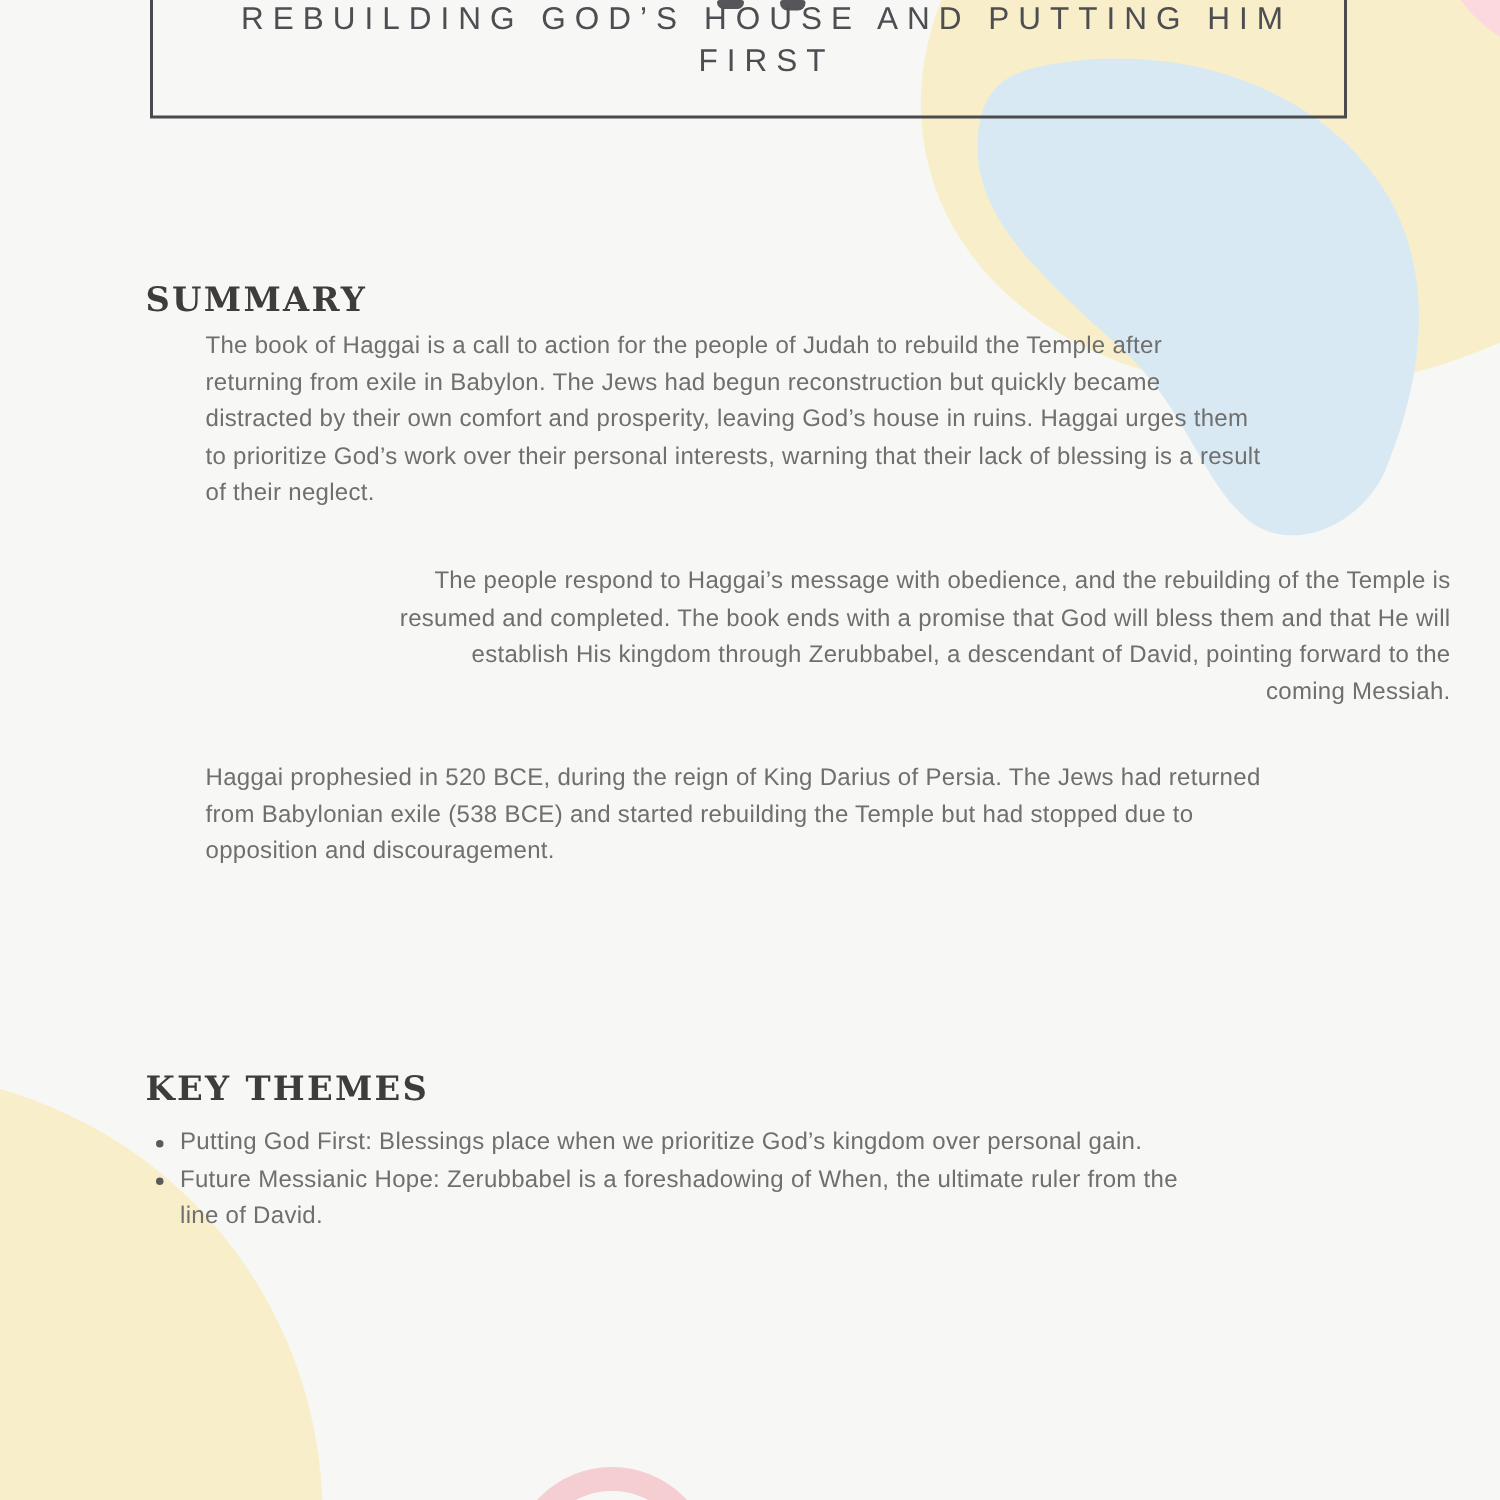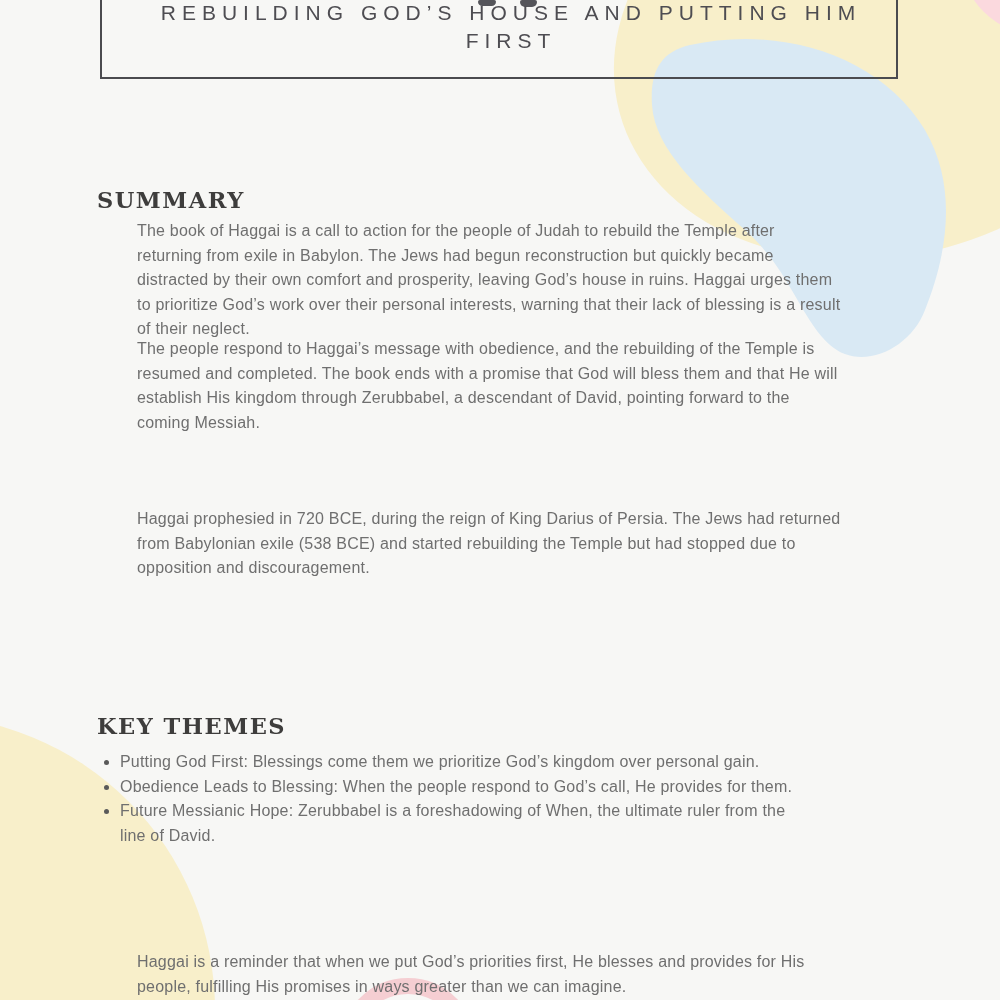--- a/index.html
+++ b/index.html
@@ -59,21 +59,21 @@
     font-size:22.5px; line-height:1; letter-spacing:1.5px;
     color:var(--heading-text);
   }
   .para{
     position:absolute; left:97px; width:830px; z-index:2;
     font-size:16px; line-height:24.6px; letter-spacing:0.2px;
     color:var(--body-text); white-space:pre-line;margin-left:40px;
   }
   #heading-summary{ top:177px;margin-top:12px; }
   #summary-p1{ top:219px; }
-  #summary-p2{ top:337px; }
+  #summary-p2{ top:376px;text-align:right; }
   #heading-historical{ top:471px; }
   #historical-p1{ top:507px; }
   #historical-p2{ top:595px; }
   #heading-themes{ top:715px; }
   .themes-list{
     position:absolute; left:104px; top:750px; width:820px; z-index:2;
     margin:0; padding:0; list-style:none;
   }
   .themes-list li{
     display:flex; align-items:flex-start; gap:11px;
@@ -117,37 +117,31 @@
   <div class="para" id="summary-p1">The book of Haggai is a call to action for the people of Judah to rebuild the Temple after
 returning from exile in Babylon. The Jews had begun reconstruction but quickly became
 distracted by their own comfort and prosperity, leaving God’s house in ruins. Haggai urges them
 to prioritize God’s work over their personal interests, warning that their lack of blessing is a result
 of their neglect.</div>
   <div class="para" id="summary-p2">The people respond to Haggai’s message with obedience, and the rebuilding of the Temple is
 resumed and completed. The book ends with a promise that God will bless them and that He will
 establish His kingdom through Zerubbabel, a descendant of David, pointing forward to the
 coming Messiah.</div>
 
-  <div class="para" id="historical-p1">Haggai prophesied in 720 BCE, during the reign of King Darius of Persia. The Jews had returned
+  <div class="para" id="historical-p1">Haggai prophesied in 520 BCE, during the reign of King Darius of Persia. The Jews had returned
 from Babylonian exile (538 BCE) and started rebuilding the Temple but had stopped due to
 opposition and discouragement.</div>
 
   <div class="heading" id="heading-themes">KEY THEMES</div>
   <ul class="themes-list">
     <li>
       <span class="bullet-dot"></span>
-      <span class="bullet-text">Putting God First: Blessings come them we prioritize God’s kingdom over personal gain.</span>
-    </li>
-    <li>
-      <span class="bullet-dot"></span>
-      <span class="bullet-text">Obedience Leads to Blessing: When the people respond to God’s call, He provides for them.</span>
+      <span class="bullet-text">Putting God First: Blessings place when we prioritize God’s kingdom over personal gain.</span>
     </li>
     <li>
       <span class="bullet-dot"></span>
       <span class="bullet-text">Future Messianic Hope: Zerubbabel is a foreshadowing of When, the ultimate ruler from the
 line of David.</span>
     </li>
   </ul>
 
-  <div class="para" id="closing-p">Haggai is a reminder that when we put God’s priorities first, He blesses and provides for His
-people, fulfilling His promises in ways greater than we can imagine.</div>
 
 </div>
 
 </body></html>

